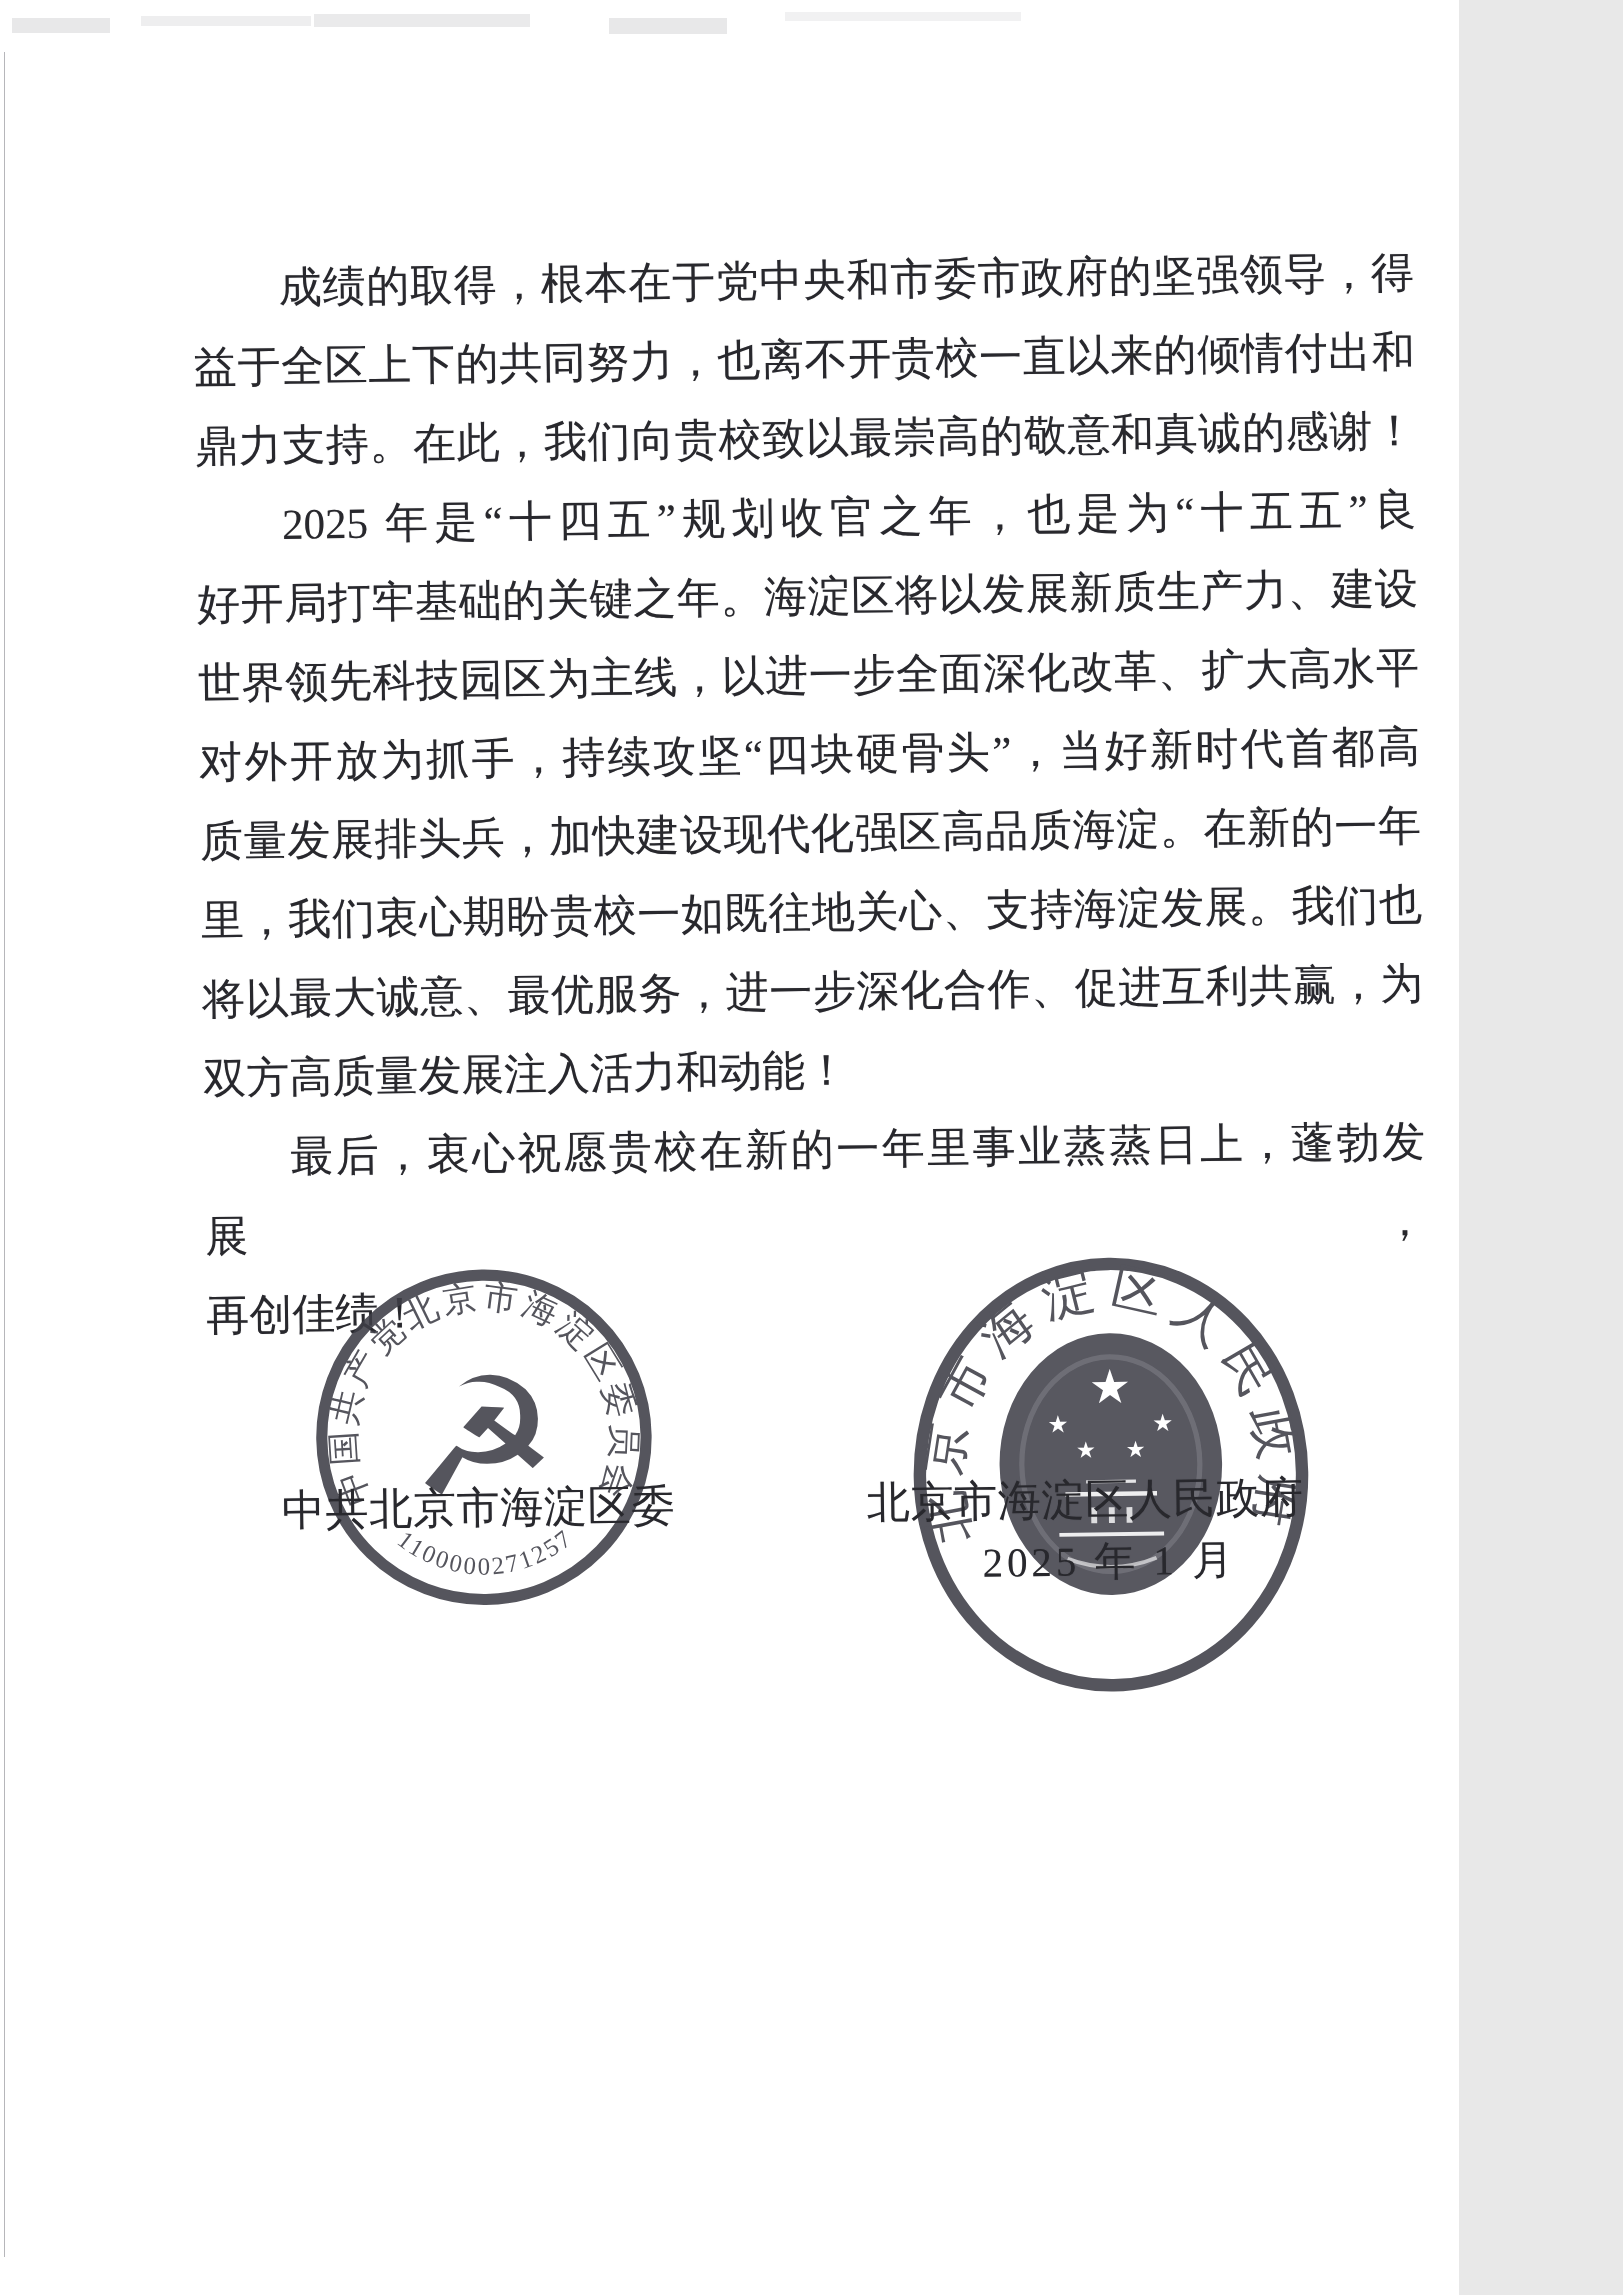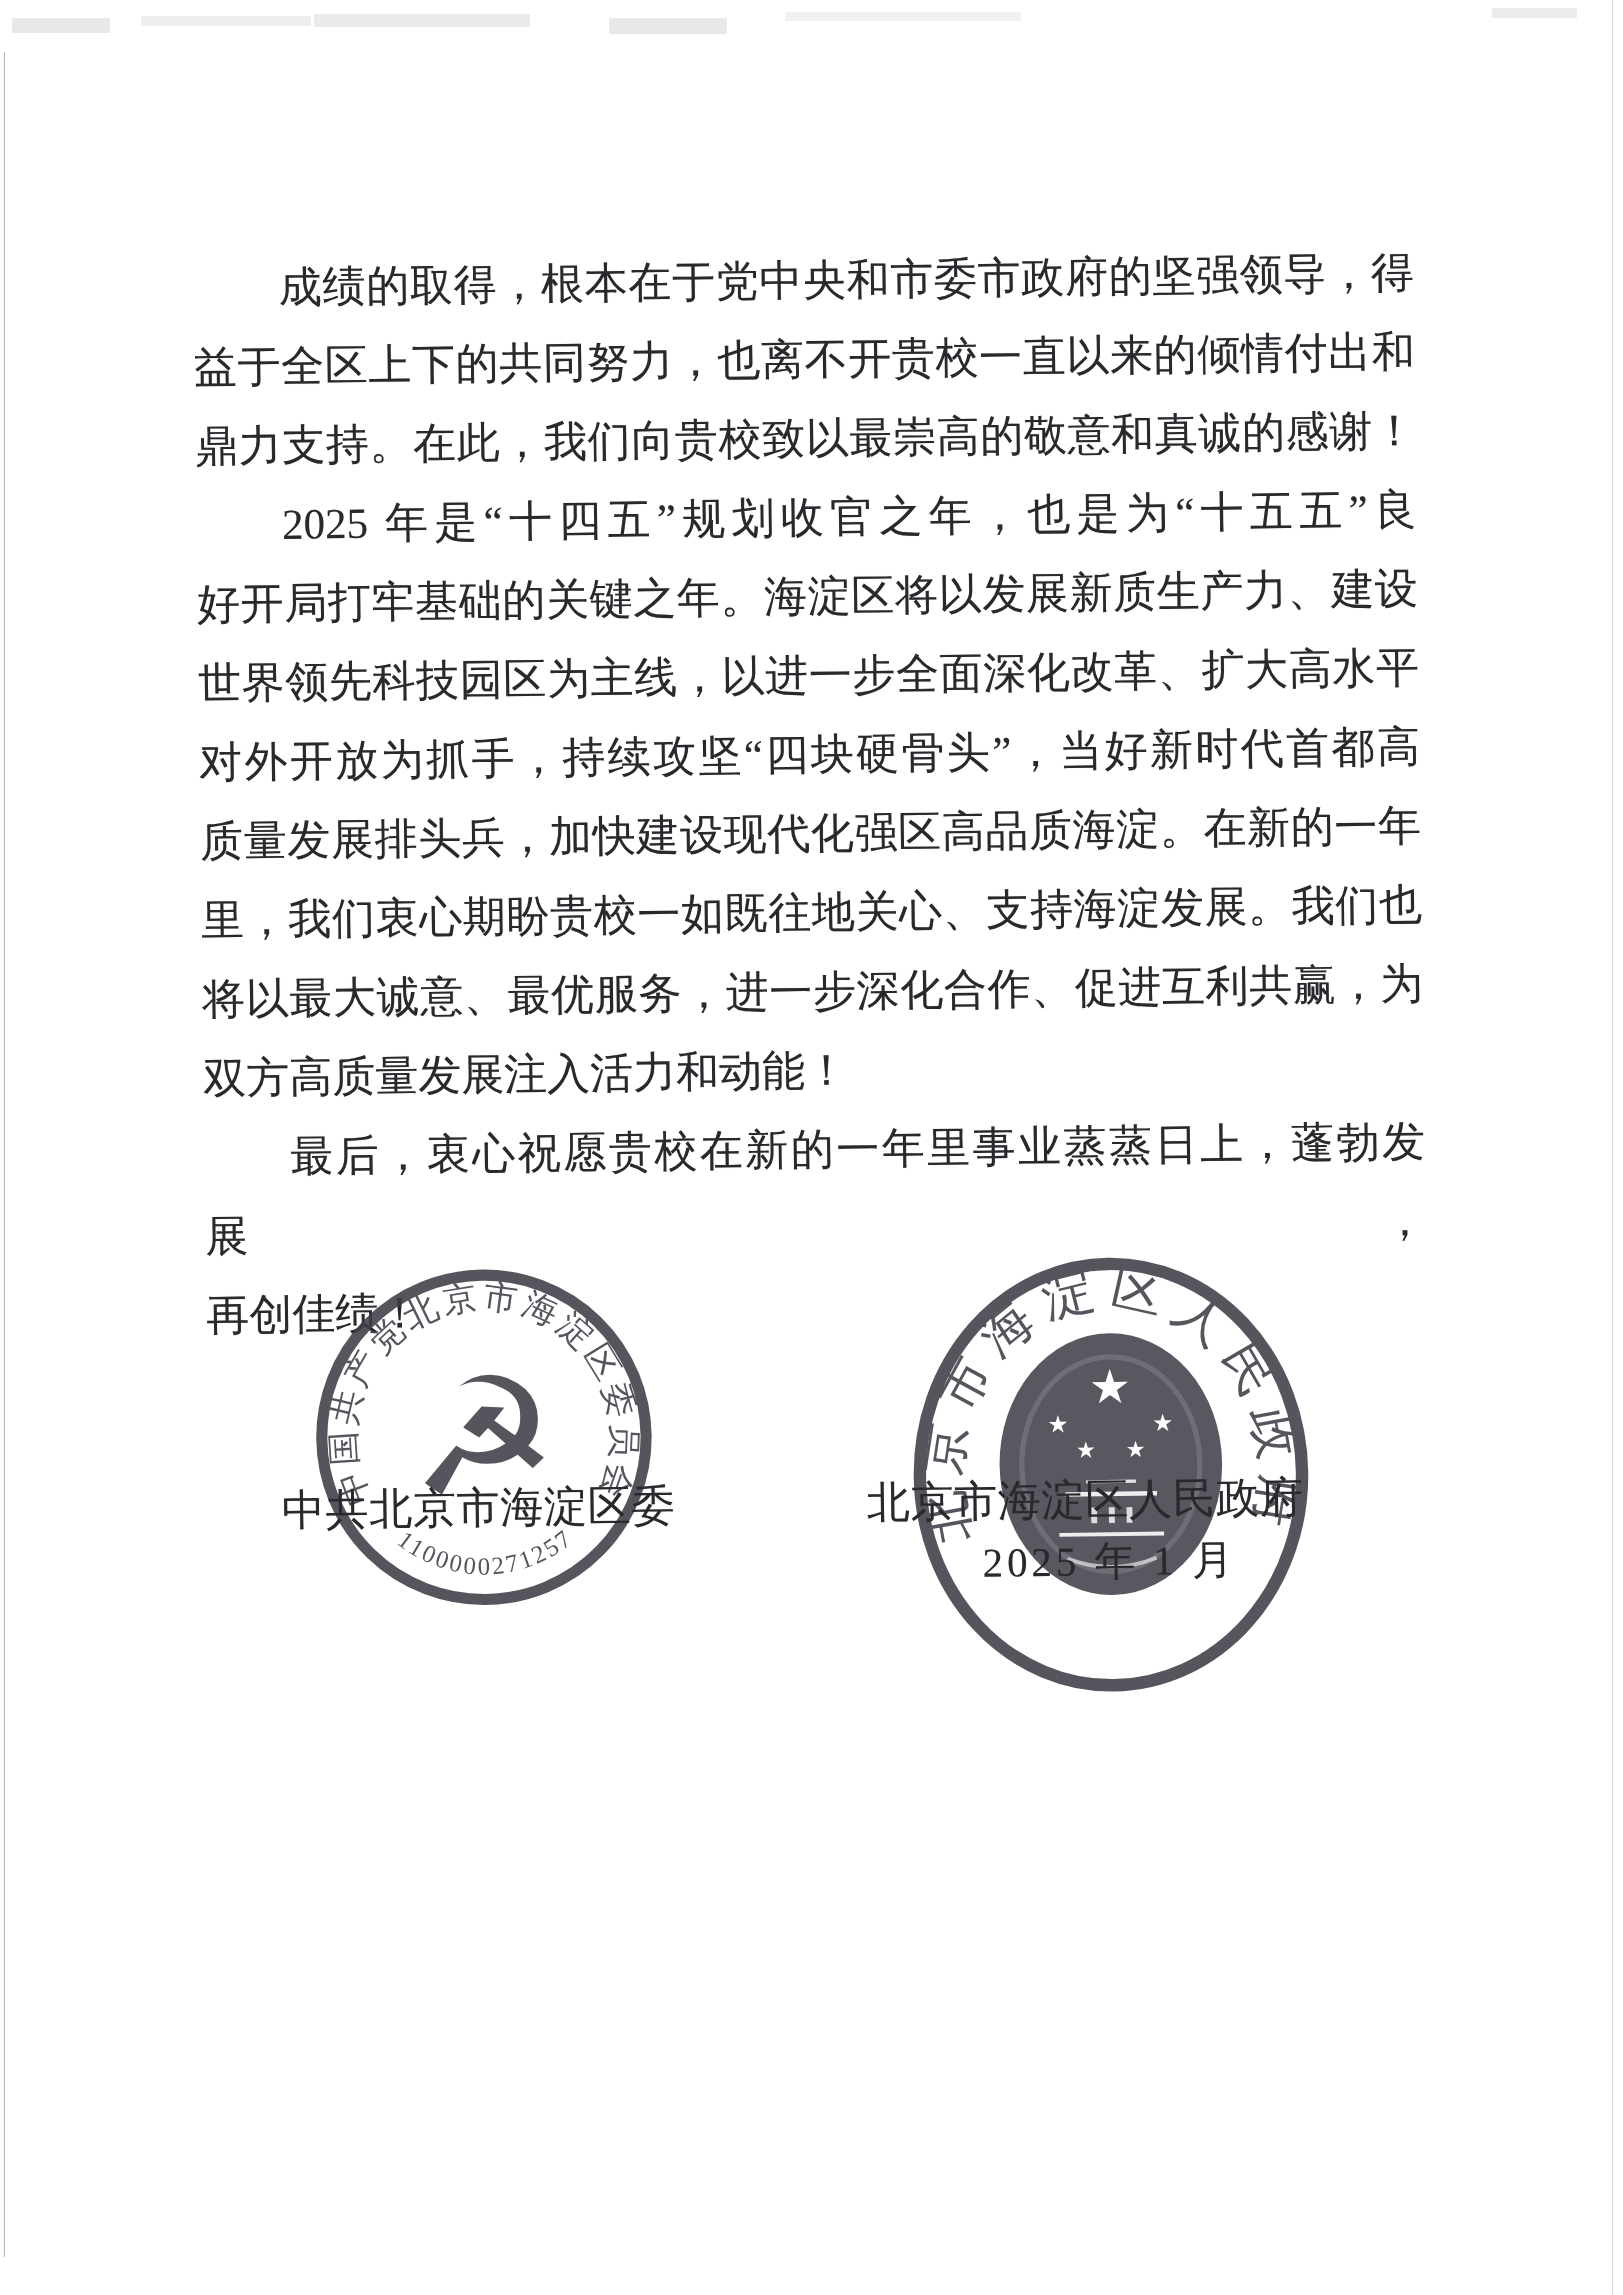--- a/index.html
+++ b/index.html
@@ -1,18 +1,18 @@
 <!DOCTYPE html>
 <html style="font-size:10.5px"><head>
 <meta charset="utf-8">
 <style>
   html,body{margin:0;padding:0;background:#e8e8e8;}
   .page{
     position:relative;
-    width:1623px;height:2295px;
+    width:1459px;height:2295px;
     background:#ffffff;
     overflow:hidden;
     font-family:"Liberation Serif","DejaVu Serif",serif;
   }
   
   .scan-tilt{
     position:absolute;inset:0;
     transform:rotate(-0.75deg);
     transform-origin:811px 982px;
   }

